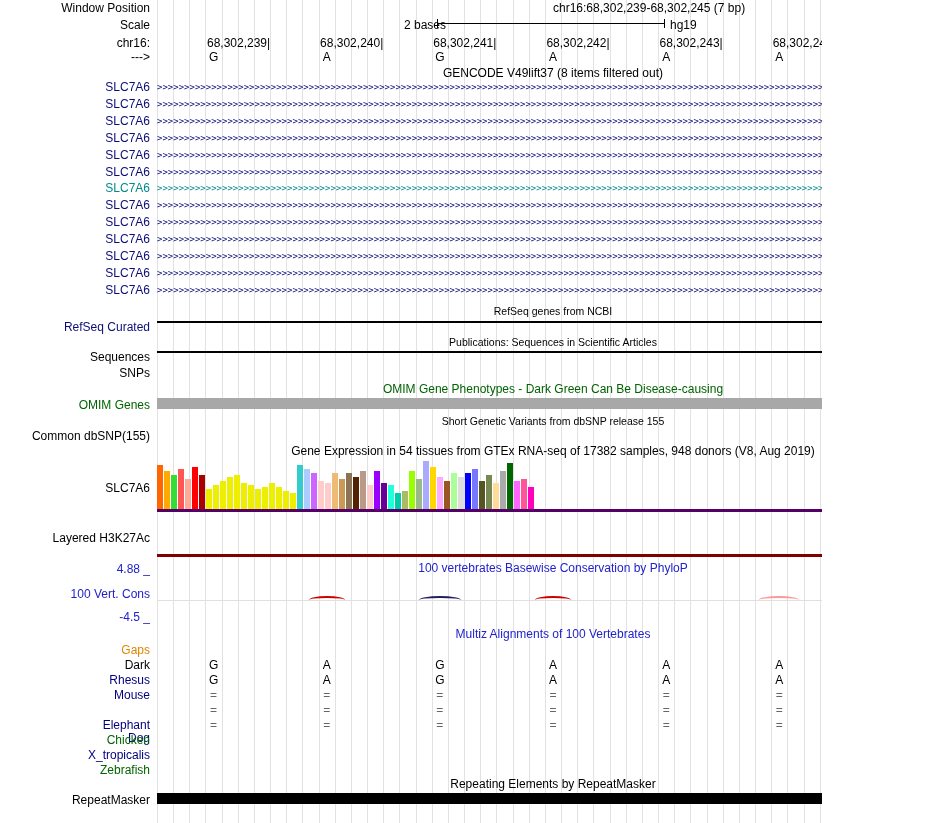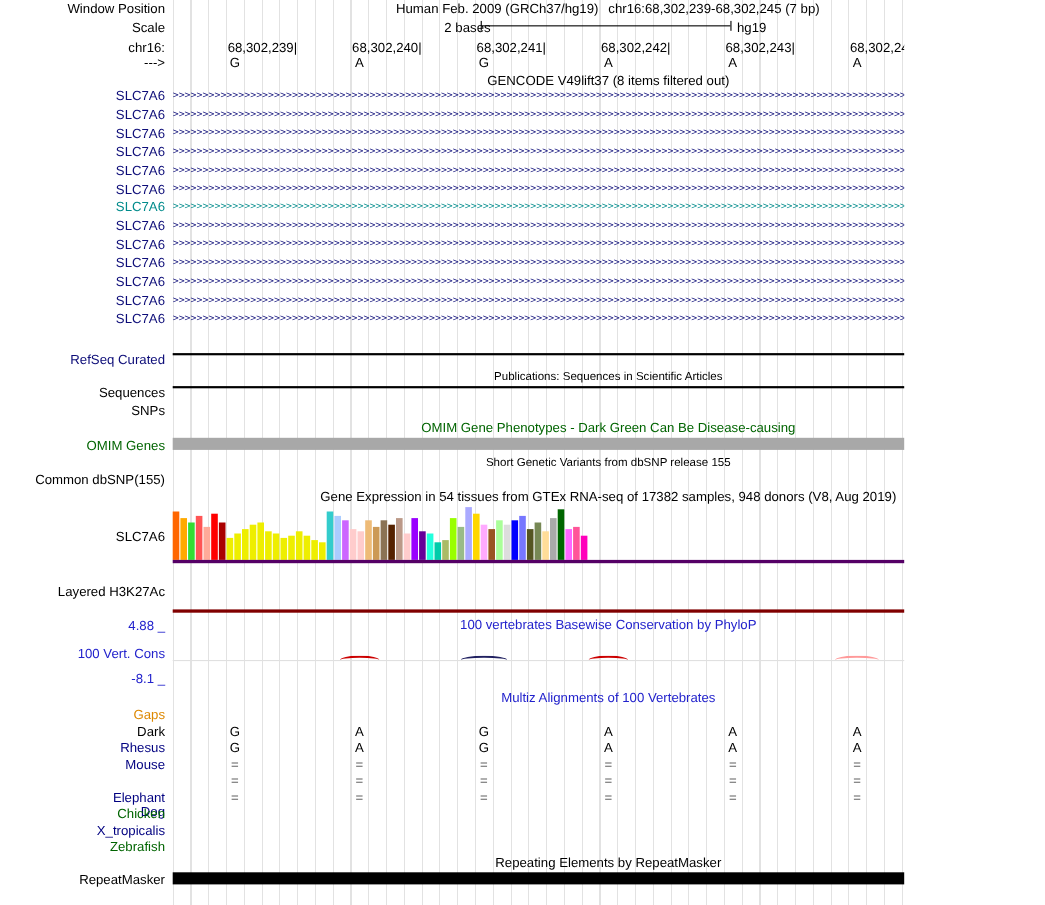--- a/index.html
+++ b/index.html
@@ -42,21 +42,21 @@
     <div class="side-label" style="top:50px">---&gt;</div>
     <div class="side-label navy" style="top:320px">RefSeq Curated</div>
     <div class="side-label" style="top:350px">Sequences</div>
     <div class="side-label" style="top:366px">SNPs</div>
     <div class="side-label green" style="top:398px">OMIM Genes</div>
     <div class="side-label" style="top:429px">Common dbSNP(155)</div>
     <div class="side-label" style="top:481px">SLC7A6</div>
     <div class="side-label" style="top:531px">Layered H3K27Ac</div>
     <div class="side-label blue" style="top:562px">4.88 _</div>
     <div class="side-label blue" style="top:587px">100 Vert. Cons</div>
-    <div class="side-label blue" style="top:610px">-8.1 _</div>
+    <div class="side-label blue" style="top:610px">-4.5 _</div>
     <div class="side-label orange" style="top:643px">Gaps</div>
     <div class="side-label" style="top:793px">RepeatMasker</div>
   <div class="side-label" style="top: 80px; color: rgb(12, 12, 120);">SLC7A6</div>
       <div class="side-label" style="top: 96.9px; color: rgb(12, 12, 120);">SLC7A6</div>
       <div class="side-label" style="top: 113.8px; color: rgb(12, 12, 120);">SLC7A6</div>
       <div class="side-label" style="top: 130.7px; color: rgb(12, 12, 120);">SLC7A6</div>
       <div class="side-label" style="top: 147.6px; color: rgb(12, 12, 120);">SLC7A6</div>
       <div class="side-label" style="top: 164.5px; color: rgb(12, 12, 120);">SLC7A6</div>
       <div class="side-label" style="top: 181.4px; color: rgb(0, 139, 139);">SLC7A6</div>
       <div class="side-label" style="top: 198.3px; color: rgb(12, 12, 120);">SLC7A6</div>
@@ -70,21 +70,20 @@
       <div class="side-label" style="top: 688px; color: rgb(0, 0, 128);">Mouse</div>
       <div class="side-label" style="top: 703px; color: rgb(0, 0, 128); margin-top: 28px;">Dog</div>
       <div class="side-label" style="top: 718px; color: rgb(0, 0, 128);">Elephant</div>
       <div class="side-label" style="top: 733px; color: rgb(0, 100, 0);">Chicken</div>
       <div class="side-label" style="top: 748px; color: rgb(0, 0, 128);">X_tropicalis</div>
       <div class="side-label" style="top: 763px; color: rgb(0, 100, 0);">Zebrafish</div>
     </div>
 
   <div class="track">
 
-    <div style="position:absolute;top:1px;left:120px;width:350px;text-align:center">Human Feb. 2009 (GRCh37/hg19)</div>
     <div style="position:absolute;top:1px;left:396px">chr16:68,302,239-68,302,245 (7 bp)</div>
 
     <div style="position:absolute;top:18px;left:184px;width:105px;text-align:right">2 bases</div>
     <div class="scalebar" style="top:19px;left:280px;width:226px">
         <div></div>
       </div>
     <div style="position:absolute;top:18px;left:513px">hg19</div>
 
     <div class="row" style="top:36px">
         <div class="pos-label" style="left: 3.14286px;">68,302,239|</div>
@@ -114,20 +113,21 @@
         <div class="gene-arrows" style="top: 164.5px; color: rgb(12, 12, 120);">&gt;&gt;&gt;&gt;&gt;&gt;&gt;&gt;&gt;&gt;&gt;&gt;&gt;&gt;&gt;&gt;&gt;&gt;&gt;&gt;&gt;&gt;&gt;&gt;&gt;&gt;&gt;&gt;&gt;&gt;&gt;&gt;&gt;&gt;&gt;&gt;&gt;&gt;&gt;&gt;&gt;&gt;&gt;&gt;&gt;&gt;&gt;&gt;&gt;&gt;&gt;&gt;&gt;&gt;&gt;&gt;&gt;&gt;&gt;&gt;&gt;&gt;&gt;&gt;&gt;&gt;&gt;&gt;&gt;&gt;&gt;&gt;&gt;&gt;&gt;&gt;&gt;&gt;&gt;&gt;&gt;&gt;&gt;&gt;&gt;&gt;&gt;&gt;&gt;&gt;&gt;&gt;&gt;&gt;&gt;&gt;&gt;&gt;&gt;&gt;&gt;&gt;&gt;&gt;&gt;&gt;&gt;&gt;&gt;&gt;&gt;&gt;&gt;&gt;&gt;&gt;&gt;&gt;&gt;&gt;&gt;&gt;&gt;&gt;&gt;&gt;&gt;&gt;&gt;&gt;&gt;&gt;&gt;&gt;&gt;&gt;&gt;&gt;&gt;&gt;&gt;&gt;&gt;&gt;&gt;&gt;&gt;&gt;&gt;&gt;&gt;&gt;&gt;&gt;&gt;&gt;&gt;&gt;&gt;&gt;&gt;&gt;&gt;&gt;&gt;&gt;&gt;&gt;&gt;&gt;&gt;&gt;&gt;&gt;&gt;&gt;&gt;&gt;&gt;&gt;&gt;&gt;&gt;&gt;&gt;&gt;&gt;&gt;&gt;&gt;</div>
         <div class="gene-arrows" style="top: 181.4px; color: rgb(0, 139, 139);">&gt;&gt;&gt;&gt;&gt;&gt;&gt;&gt;&gt;&gt;&gt;&gt;&gt;&gt;&gt;&gt;&gt;&gt;&gt;&gt;&gt;&gt;&gt;&gt;&gt;&gt;&gt;&gt;&gt;&gt;&gt;&gt;&gt;&gt;&gt;&gt;&gt;&gt;&gt;&gt;&gt;&gt;&gt;&gt;&gt;&gt;&gt;&gt;&gt;&gt;&gt;&gt;&gt;&gt;&gt;&gt;&gt;&gt;&gt;&gt;&gt;&gt;&gt;&gt;&gt;&gt;&gt;&gt;&gt;&gt;&gt;&gt;&gt;&gt;&gt;&gt;&gt;&gt;&gt;&gt;&gt;&gt;&gt;&gt;&gt;&gt;&gt;&gt;&gt;&gt;&gt;&gt;&gt;&gt;&gt;&gt;&gt;&gt;&gt;&gt;&gt;&gt;&gt;&gt;&gt;&gt;&gt;&gt;&gt;&gt;&gt;&gt;&gt;&gt;&gt;&gt;&gt;&gt;&gt;&gt;&gt;&gt;&gt;&gt;&gt;&gt;&gt;&gt;&gt;&gt;&gt;&gt;&gt;&gt;&gt;&gt;&gt;&gt;&gt;&gt;&gt;&gt;&gt;&gt;&gt;&gt;&gt;&gt;&gt;&gt;&gt;&gt;&gt;&gt;&gt;&gt;&gt;&gt;&gt;&gt;&gt;&gt;&gt;&gt;&gt;&gt;&gt;&gt;&gt;&gt;&gt;&gt;&gt;&gt;&gt;&gt;&gt;&gt;&gt;&gt;&gt;&gt;&gt;&gt;&gt;&gt;&gt;&gt;&gt;&gt;</div>
         <div class="gene-arrows" style="top: 198.3px; color: rgb(12, 12, 120);">&gt;&gt;&gt;&gt;&gt;&gt;&gt;&gt;&gt;&gt;&gt;&gt;&gt;&gt;&gt;&gt;&gt;&gt;&gt;&gt;&gt;&gt;&gt;&gt;&gt;&gt;&gt;&gt;&gt;&gt;&gt;&gt;&gt;&gt;&gt;&gt;&gt;&gt;&gt;&gt;&gt;&gt;&gt;&gt;&gt;&gt;&gt;&gt;&gt;&gt;&gt;&gt;&gt;&gt;&gt;&gt;&gt;&gt;&gt;&gt;&gt;&gt;&gt;&gt;&gt;&gt;&gt;&gt;&gt;&gt;&gt;&gt;&gt;&gt;&gt;&gt;&gt;&gt;&gt;&gt;&gt;&gt;&gt;&gt;&gt;&gt;&gt;&gt;&gt;&gt;&gt;&gt;&gt;&gt;&gt;&gt;&gt;&gt;&gt;&gt;&gt;&gt;&gt;&gt;&gt;&gt;&gt;&gt;&gt;&gt;&gt;&gt;&gt;&gt;&gt;&gt;&gt;&gt;&gt;&gt;&gt;&gt;&gt;&gt;&gt;&gt;&gt;&gt;&gt;&gt;&gt;&gt;&gt;&gt;&gt;&gt;&gt;&gt;&gt;&gt;&gt;&gt;&gt;&gt;&gt;&gt;&gt;&gt;&gt;&gt;&gt;&gt;&gt;&gt;&gt;&gt;&gt;&gt;&gt;&gt;&gt;&gt;&gt;&gt;&gt;&gt;&gt;&gt;&gt;&gt;&gt;&gt;&gt;&gt;&gt;&gt;&gt;&gt;&gt;&gt;&gt;&gt;&gt;&gt;&gt;&gt;&gt;&gt;&gt;&gt;</div>
         <div class="gene-arrows" style="top: 215.2px; color: rgb(12, 12, 120);">&gt;&gt;&gt;&gt;&gt;&gt;&gt;&gt;&gt;&gt;&gt;&gt;&gt;&gt;&gt;&gt;&gt;&gt;&gt;&gt;&gt;&gt;&gt;&gt;&gt;&gt;&gt;&gt;&gt;&gt;&gt;&gt;&gt;&gt;&gt;&gt;&gt;&gt;&gt;&gt;&gt;&gt;&gt;&gt;&gt;&gt;&gt;&gt;&gt;&gt;&gt;&gt;&gt;&gt;&gt;&gt;&gt;&gt;&gt;&gt;&gt;&gt;&gt;&gt;&gt;&gt;&gt;&gt;&gt;&gt;&gt;&gt;&gt;&gt;&gt;&gt;&gt;&gt;&gt;&gt;&gt;&gt;&gt;&gt;&gt;&gt;&gt;&gt;&gt;&gt;&gt;&gt;&gt;&gt;&gt;&gt;&gt;&gt;&gt;&gt;&gt;&gt;&gt;&gt;&gt;&gt;&gt;&gt;&gt;&gt;&gt;&gt;&gt;&gt;&gt;&gt;&gt;&gt;&gt;&gt;&gt;&gt;&gt;&gt;&gt;&gt;&gt;&gt;&gt;&gt;&gt;&gt;&gt;&gt;&gt;&gt;&gt;&gt;&gt;&gt;&gt;&gt;&gt;&gt;&gt;&gt;&gt;&gt;&gt;&gt;&gt;&gt;&gt;&gt;&gt;&gt;&gt;&gt;&gt;&gt;&gt;&gt;&gt;&gt;&gt;&gt;&gt;&gt;&gt;&gt;&gt;&gt;&gt;&gt;&gt;&gt;&gt;&gt;&gt;&gt;&gt;&gt;&gt;&gt;&gt;&gt;&gt;&gt;&gt;&gt;</div>
         <div class="gene-arrows" style="top: 232.1px; color: rgb(12, 12, 120);">&gt;&gt;&gt;&gt;&gt;&gt;&gt;&gt;&gt;&gt;&gt;&gt;&gt;&gt;&gt;&gt;&gt;&gt;&gt;&gt;&gt;&gt;&gt;&gt;&gt;&gt;&gt;&gt;&gt;&gt;&gt;&gt;&gt;&gt;&gt;&gt;&gt;&gt;&gt;&gt;&gt;&gt;&gt;&gt;&gt;&gt;&gt;&gt;&gt;&gt;&gt;&gt;&gt;&gt;&gt;&gt;&gt;&gt;&gt;&gt;&gt;&gt;&gt;&gt;&gt;&gt;&gt;&gt;&gt;&gt;&gt;&gt;&gt;&gt;&gt;&gt;&gt;&gt;&gt;&gt;&gt;&gt;&gt;&gt;&gt;&gt;&gt;&gt;&gt;&gt;&gt;&gt;&gt;&gt;&gt;&gt;&gt;&gt;&gt;&gt;&gt;&gt;&gt;&gt;&gt;&gt;&gt;&gt;&gt;&gt;&gt;&gt;&gt;&gt;&gt;&gt;&gt;&gt;&gt;&gt;&gt;&gt;&gt;&gt;&gt;&gt;&gt;&gt;&gt;&gt;&gt;&gt;&gt;&gt;&gt;&gt;&gt;&gt;&gt;&gt;&gt;&gt;&gt;&gt;&gt;&gt;&gt;&gt;&gt;&gt;&gt;&gt;&gt;&gt;&gt;&gt;&gt;&gt;&gt;&gt;&gt;&gt;&gt;&gt;&gt;&gt;&gt;&gt;&gt;&gt;&gt;&gt;&gt;&gt;&gt;&gt;&gt;&gt;&gt;&gt;&gt;&gt;&gt;&gt;&gt;&gt;&gt;&gt;&gt;&gt;</div>
         <div class="gene-arrows" style="top: 249px; color: rgb(12, 12, 120);">&gt;&gt;&gt;&gt;&gt;&gt;&gt;&gt;&gt;&gt;&gt;&gt;&gt;&gt;&gt;&gt;&gt;&gt;&gt;&gt;&gt;&gt;&gt;&gt;&gt;&gt;&gt;&gt;&gt;&gt;&gt;&gt;&gt;&gt;&gt;&gt;&gt;&gt;&gt;&gt;&gt;&gt;&gt;&gt;&gt;&gt;&gt;&gt;&gt;&gt;&gt;&gt;&gt;&gt;&gt;&gt;&gt;&gt;&gt;&gt;&gt;&gt;&gt;&gt;&gt;&gt;&gt;&gt;&gt;&gt;&gt;&gt;&gt;&gt;&gt;&gt;&gt;&gt;&gt;&gt;&gt;&gt;&gt;&gt;&gt;&gt;&gt;&gt;&gt;&gt;&gt;&gt;&gt;&gt;&gt;&gt;&gt;&gt;&gt;&gt;&gt;&gt;&gt;&gt;&gt;&gt;&gt;&gt;&gt;&gt;&gt;&gt;&gt;&gt;&gt;&gt;&gt;&gt;&gt;&gt;&gt;&gt;&gt;&gt;&gt;&gt;&gt;&gt;&gt;&gt;&gt;&gt;&gt;&gt;&gt;&gt;&gt;&gt;&gt;&gt;&gt;&gt;&gt;&gt;&gt;&gt;&gt;&gt;&gt;&gt;&gt;&gt;&gt;&gt;&gt;&gt;&gt;&gt;&gt;&gt;&gt;&gt;&gt;&gt;&gt;&gt;&gt;&gt;&gt;&gt;&gt;&gt;&gt;&gt;&gt;&gt;&gt;&gt;&gt;&gt;&gt;&gt;&gt;&gt;&gt;&gt;&gt;&gt;&gt;&gt;</div>
         <div class="gene-arrows" style="top: 265.9px; color: rgb(12, 12, 120);">&gt;&gt;&gt;&gt;&gt;&gt;&gt;&gt;&gt;&gt;&gt;&gt;&gt;&gt;&gt;&gt;&gt;&gt;&gt;&gt;&gt;&gt;&gt;&gt;&gt;&gt;&gt;&gt;&gt;&gt;&gt;&gt;&gt;&gt;&gt;&gt;&gt;&gt;&gt;&gt;&gt;&gt;&gt;&gt;&gt;&gt;&gt;&gt;&gt;&gt;&gt;&gt;&gt;&gt;&gt;&gt;&gt;&gt;&gt;&gt;&gt;&gt;&gt;&gt;&gt;&gt;&gt;&gt;&gt;&gt;&gt;&gt;&gt;&gt;&gt;&gt;&gt;&gt;&gt;&gt;&gt;&gt;&gt;&gt;&gt;&gt;&gt;&gt;&gt;&gt;&gt;&gt;&gt;&gt;&gt;&gt;&gt;&gt;&gt;&gt;&gt;&gt;&gt;&gt;&gt;&gt;&gt;&gt;&gt;&gt;&gt;&gt;&gt;&gt;&gt;&gt;&gt;&gt;&gt;&gt;&gt;&gt;&gt;&gt;&gt;&gt;&gt;&gt;&gt;&gt;&gt;&gt;&gt;&gt;&gt;&gt;&gt;&gt;&gt;&gt;&gt;&gt;&gt;&gt;&gt;&gt;&gt;&gt;&gt;&gt;&gt;&gt;&gt;&gt;&gt;&gt;&gt;&gt;&gt;&gt;&gt;&gt;&gt;&gt;&gt;&gt;&gt;&gt;&gt;&gt;&gt;&gt;&gt;&gt;&gt;&gt;&gt;&gt;&gt;&gt;&gt;&gt;&gt;&gt;&gt;&gt;&gt;&gt;&gt;&gt;</div>
         <div class="gene-arrows" style="top: 282.8px; color: rgb(12, 12, 120);">&gt;&gt;&gt;&gt;&gt;&gt;&gt;&gt;&gt;&gt;&gt;&gt;&gt;&gt;&gt;&gt;&gt;&gt;&gt;&gt;&gt;&gt;&gt;&gt;&gt;&gt;&gt;&gt;&gt;&gt;&gt;&gt;&gt;&gt;&gt;&gt;&gt;&gt;&gt;&gt;&gt;&gt;&gt;&gt;&gt;&gt;&gt;&gt;&gt;&gt;&gt;&gt;&gt;&gt;&gt;&gt;&gt;&gt;&gt;&gt;&gt;&gt;&gt;&gt;&gt;&gt;&gt;&gt;&gt;&gt;&gt;&gt;&gt;&gt;&gt;&gt;&gt;&gt;&gt;&gt;&gt;&gt;&gt;&gt;&gt;&gt;&gt;&gt;&gt;&gt;&gt;&gt;&gt;&gt;&gt;&gt;&gt;&gt;&gt;&gt;&gt;&gt;&gt;&gt;&gt;&gt;&gt;&gt;&gt;&gt;&gt;&gt;&gt;&gt;&gt;&gt;&gt;&gt;&gt;&gt;&gt;&gt;&gt;&gt;&gt;&gt;&gt;&gt;&gt;&gt;&gt;&gt;&gt;&gt;&gt;&gt;&gt;&gt;&gt;&gt;&gt;&gt;&gt;&gt;&gt;&gt;&gt;&gt;&gt;&gt;&gt;&gt;&gt;&gt;&gt;&gt;&gt;&gt;&gt;&gt;&gt;&gt;&gt;&gt;&gt;&gt;&gt;&gt;&gt;&gt;&gt;&gt;&gt;&gt;&gt;&gt;&gt;&gt;&gt;&gt;&gt;&gt;&gt;&gt;&gt;&gt;&gt;&gt;&gt;&gt;</div>
       </div>
 
+    <div class="ctitle small" style="top:305px">RefSeq genes from NCBI</div>
     <div class="hline" style="top:321px;height:2px;background:#000"></div>
 
     <div class="ctitle small" style="top:336px">Publications: Sequences in Scientific Articles</div>
     <div class="hline" style="top:351px;height:2px;background:#000"></div>
 
     <div class="ctitle green" style="top:383px">OMIM Gene Phenotypes - Dark Green Can Be Disease-causing</div>
     <div class="hline" style="top:398px;height:11px;background:#a8a8a8"></div>
 
     <div class="ctitle small" style="top:415px">Short Genetic Variants from dbSNP release 155</div>
 

